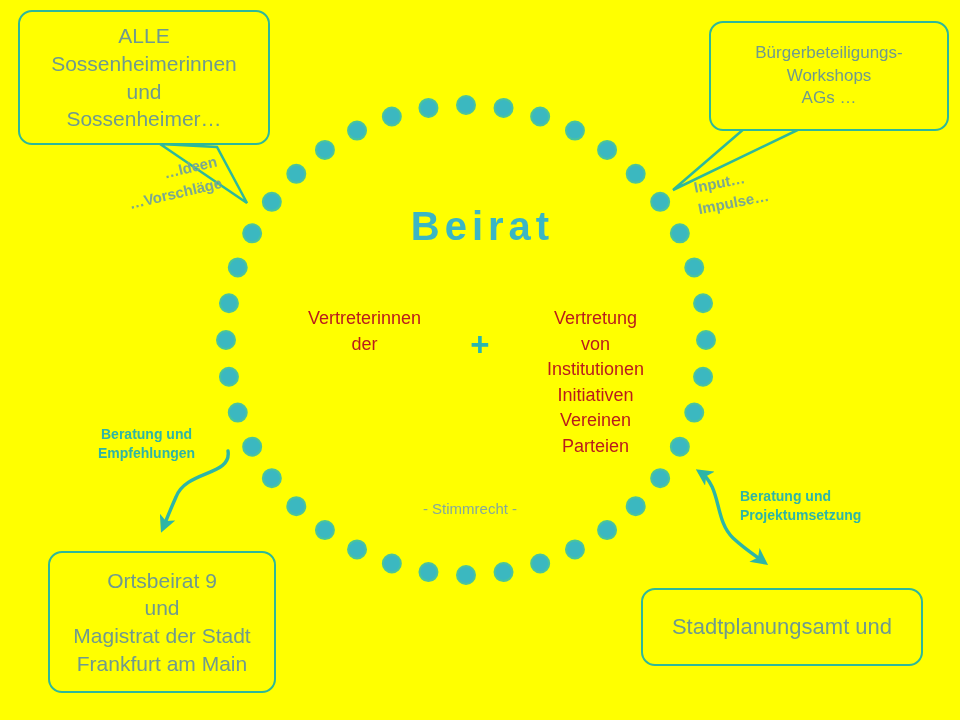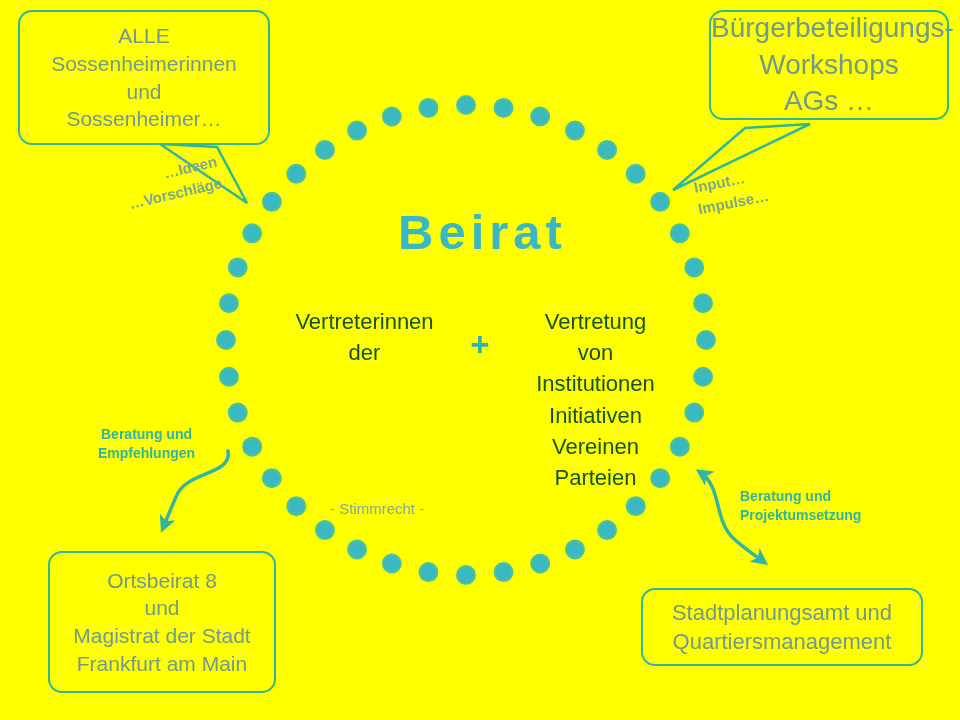--- a/index.html
+++ b/index.html
@@ -40,78 +40,79 @@
   }
   .box-inner { width: 100%; padding: 0 8px; }
   .box-line { display: block; }
 
   #bubble-residents {
     left: 18px; top: 10px;
     width: 252px; height: 135px;
     font-size: 21px;
   }
   #bubble-workshops {
-    left: 709px; top: 10px;
+    left: 709px; top: 21px;
     width: 240px; height: 110px;
-    font-size: 28px;
+    font-size: 17px;
   }
   #box-ortsbeirat {
     left: 48px; top: 551px;
     width: 228px; height: 142px;
     font-size: 21px;
   }
   #box-stadtplanungsamt {
     left: 641px; top: 588px;
     width: 282px; height: 78px;
     font-size: 22px;
   }
 
   
   #center-title {
     position: absolute;
     left: 0; top: 204px;
     width: 960px;
     text-align: center;
-    font-size: 49px;
+    font-size: 40px;
     font-weight: bold;
     letter-spacing: 5px;
     color: #3ab6c4;
     z-index: 3;
   }
   #center-title span { padding-left: 5px; }
 
   #center-columns {
     position: absolute;
     left: 250px; top: 306px;
     width: 460px;
     display: flex;
     align-items: flex-start;
     justify-content: center;
     z-index: 3;
   }
   .center-col {
     width: 185px;
     text-align: center;
-    font-size: 22px;
+    font-size: 18px;
     line-height: 1.42;
-    color: #14532d;
+    color: #b91c1c;
   }
   #plus-symbol {
     width: 46px;
     text-align: center;
     font-size: 33px;
     font-weight: bold;
     color: #2ab5b0;
     line-height: 1;
     padding-top: 22px;
   }
   #stimmrecht {
     position: absolute;
     left: 330px; top: 500px;
     width: 280px;
+    text-align: center;
     font-size: 15px;
     color: #84a89c;
     z-index: 3;
   }
 
   
   .annot {
     position: absolute;
     font-size: 14px;
     font-weight: bold;
@@ -224,31 +225,30 @@
   <div class="box" id="bubble-workshops">
     <div class="box-inner">
       <span class="box-line">Bürgerbeteiligungs-</span>
       <span class="box-line">Workshops</span>
       <span class="box-line">AGs …</span>
     </div>
   </div>
 
   <div class="box" id="box-ortsbeirat">
     <div class="box-inner">
-      <span class="box-line">Ortsbeirat 8</span>
+      <span class="box-line">Ortsbeirat 9</span>
       <span class="box-line">und</span>
       <span class="box-line">Magistrat der Stadt</span>
       <span class="box-line">Frankfurt am Main</span>
     </div>
   </div>
 
   <div class="box" id="box-stadtplanungsamt">
     <div class="box-inner">
       <span class="box-line">Stadtplanungsamt und</span>
-      <span class="box-line">Quartiersmanagement</span>
     </div>
   </div>
 
   <div id="center-title">
     <span>Beirat</span>
   </div>
 
   <div id="center-columns">
     <div class="center-col">
       <span class="box-line">Vertreterinnen</span>

